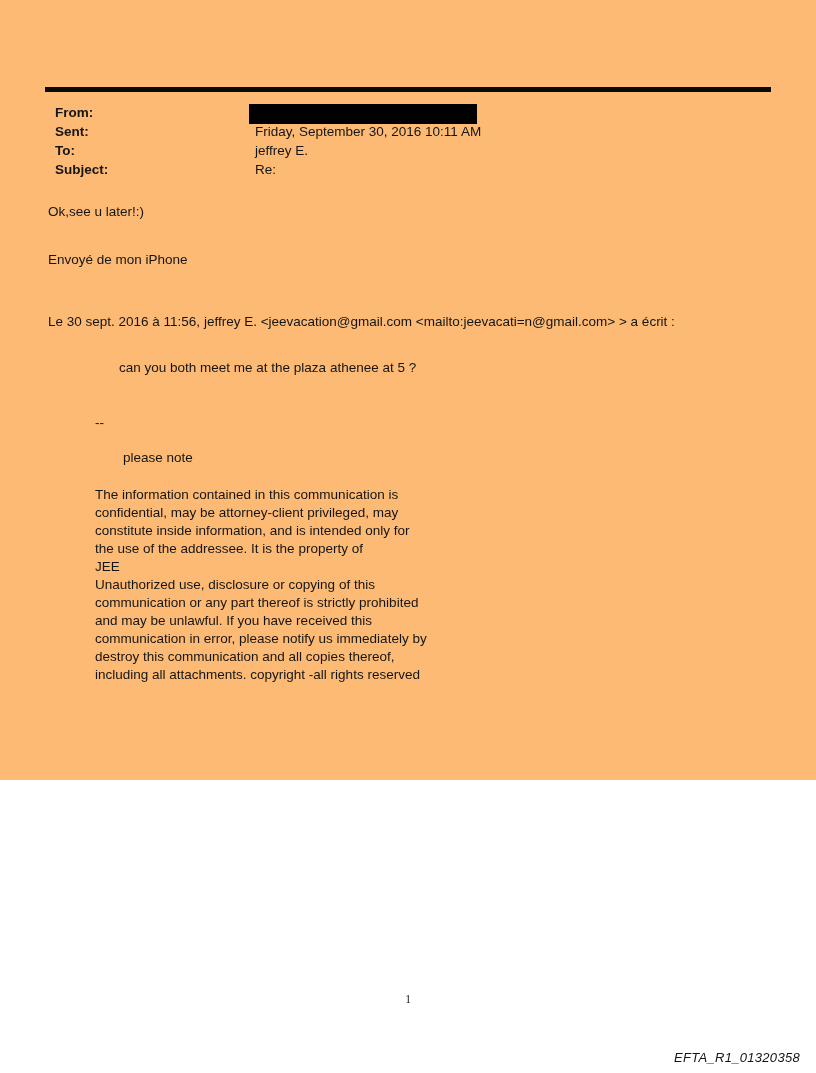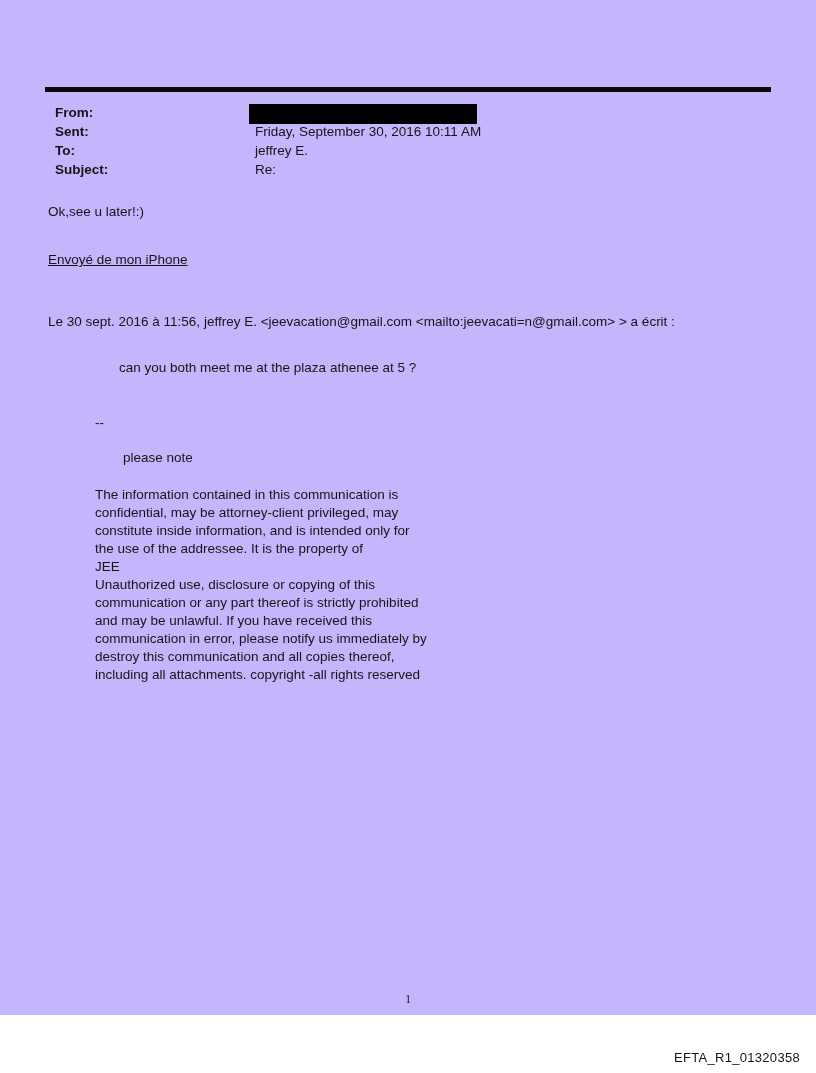--- a/index.html
+++ b/index.html
@@ -6,22 +6,22 @@
   html, body { background: #ffffff; }
   body {
     width: 816px; height: 1073px;
     font-family: "Liberation Sans", sans-serif;
     color: #151515;
     position: relative;
     overflow: hidden;
   }
   .page {
     position: absolute; inset: 0;
-    width: 816px; height: 1015px;
-    background: #c4b5fd;
+    width: 816px; height: 780px;
+    background: #fdba74;
   }
   .top-rule {
     position: absolute;
     left: 45px; top: 87px;
     width: 726px; height: 5px;
     background: #0a0a0a;
   }
   .header-block {
     position: absolute;
     left: 55px; top: 103px;
@@ -64,20 +64,21 @@
     width: 816px;
     text-align: center;
     font-size: 11.5px;
     font-family: "Liberation Serif", serif;
   }
   .bates-number {
     position: absolute;
     right: 16px; top: 1050px;
     font-size: 13px;
     letter-spacing: 0.3px;
+    font-style: italic;
   }
 </style>
 </head>
 <body>
 
 <div class="page">
 
   <div class="top-rule"></div>
 
   <div class="header-block">
@@ -96,21 +97,21 @@
     <div class="header-row">
       <span class="header-label">Subject:</span>
       <span class="header-value">Re:</span>
     </div>
   </div>
 
   <div class="redaction-box"></div>
 
   <div class="line" style="left:48px; top:204px;">Ok,see u later!:)</div>
 
-  <div class="line" style="left:48px; top:252px;text-decoration:underline;">Envoyé de mon iPhone</div>
+  <div class="line" style="left:48px; top:252px;">Envoyé de mon iPhone</div>
 
   <div class="line" style="left:48px; top:290px;margin-top:24px;">Le 30 sept. 2016 à 11:56, jeffrey E. &lt;jeevacation@gmail.com &lt;mailto:jeevacati=n@gmail.com&gt; &gt; a écrit :</div>
 
   <div class="line" style="left:95px; top:360px;margin-left:24px;">can you both meet me at the plaza athenee at 5 ?</div>
 
   <div class="line" style="left:95px; top:415px;">--</div>
 
   <div class="line" style="left:123px; top:450px;">please note</div>
 
   <div class="quote-disclaimer">

